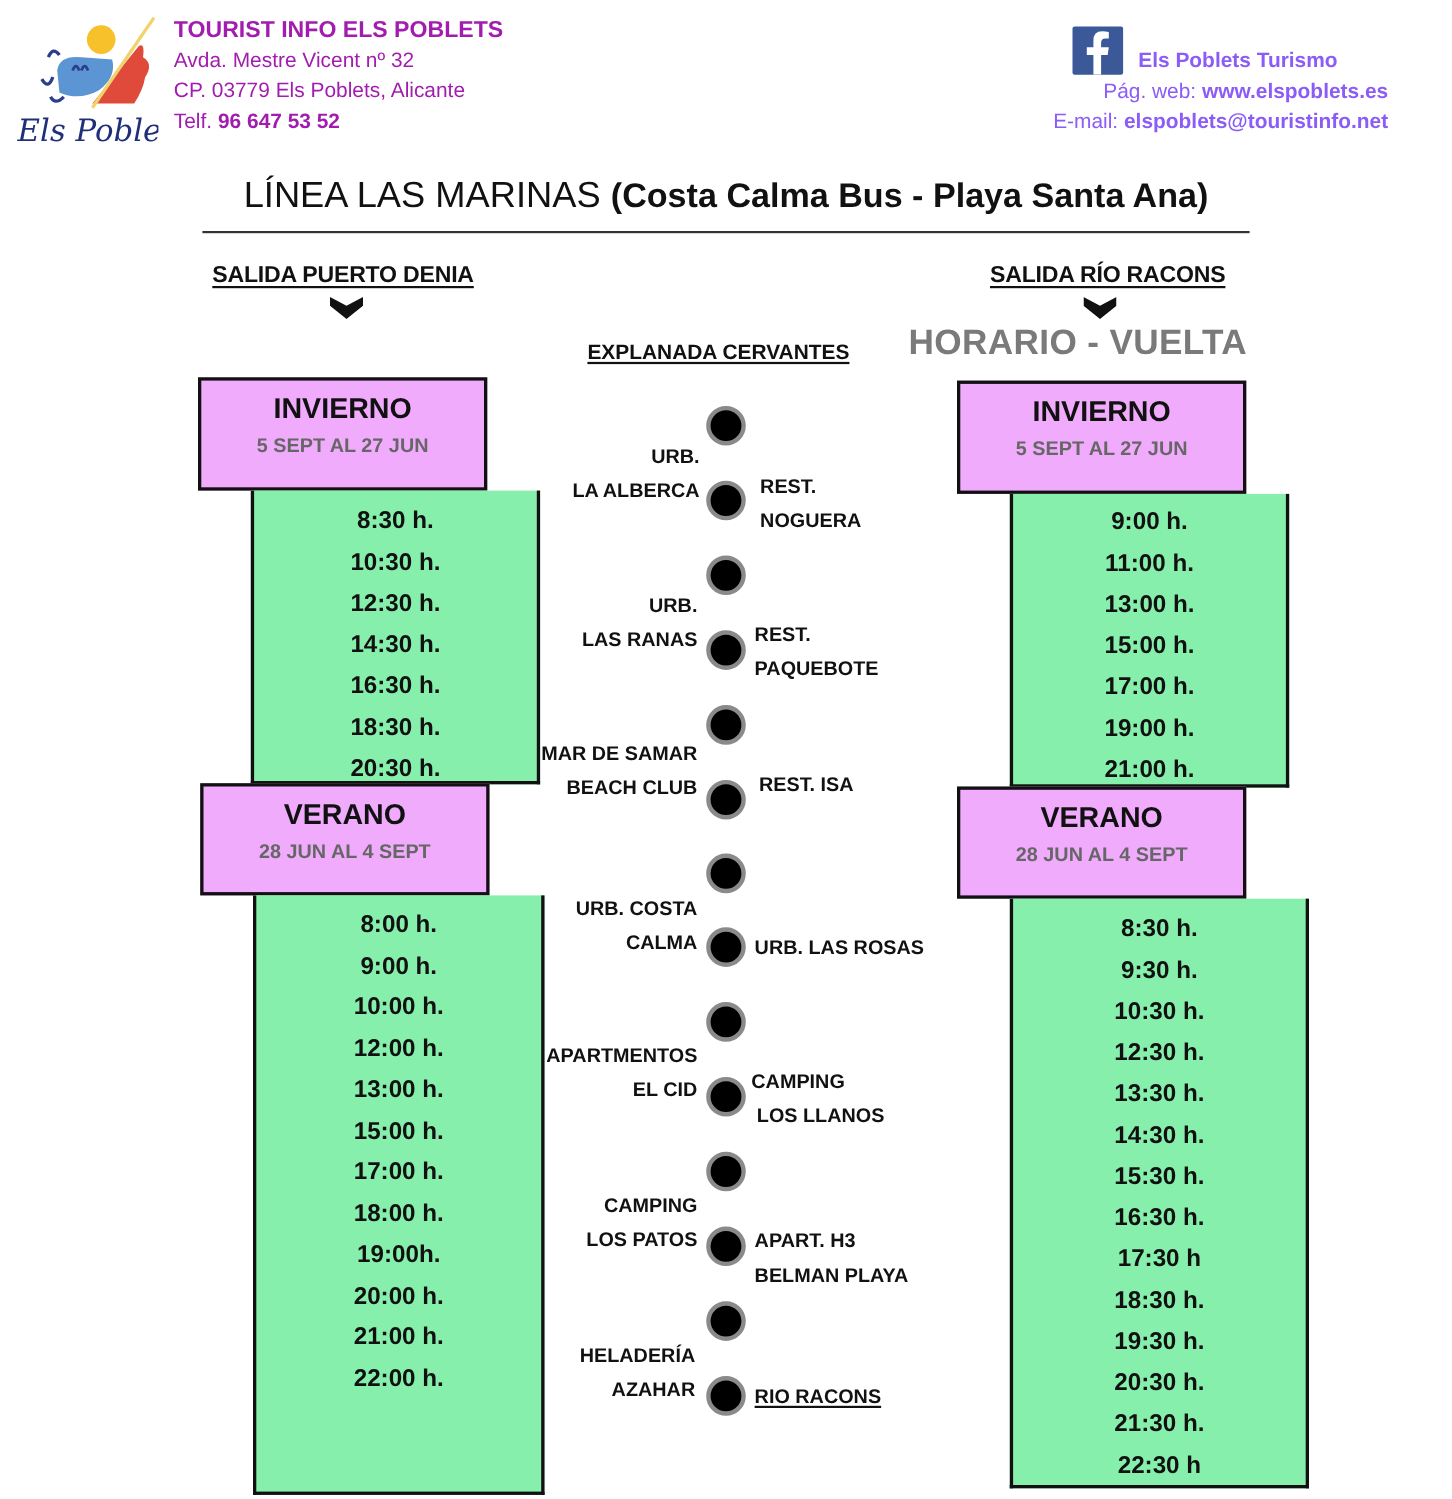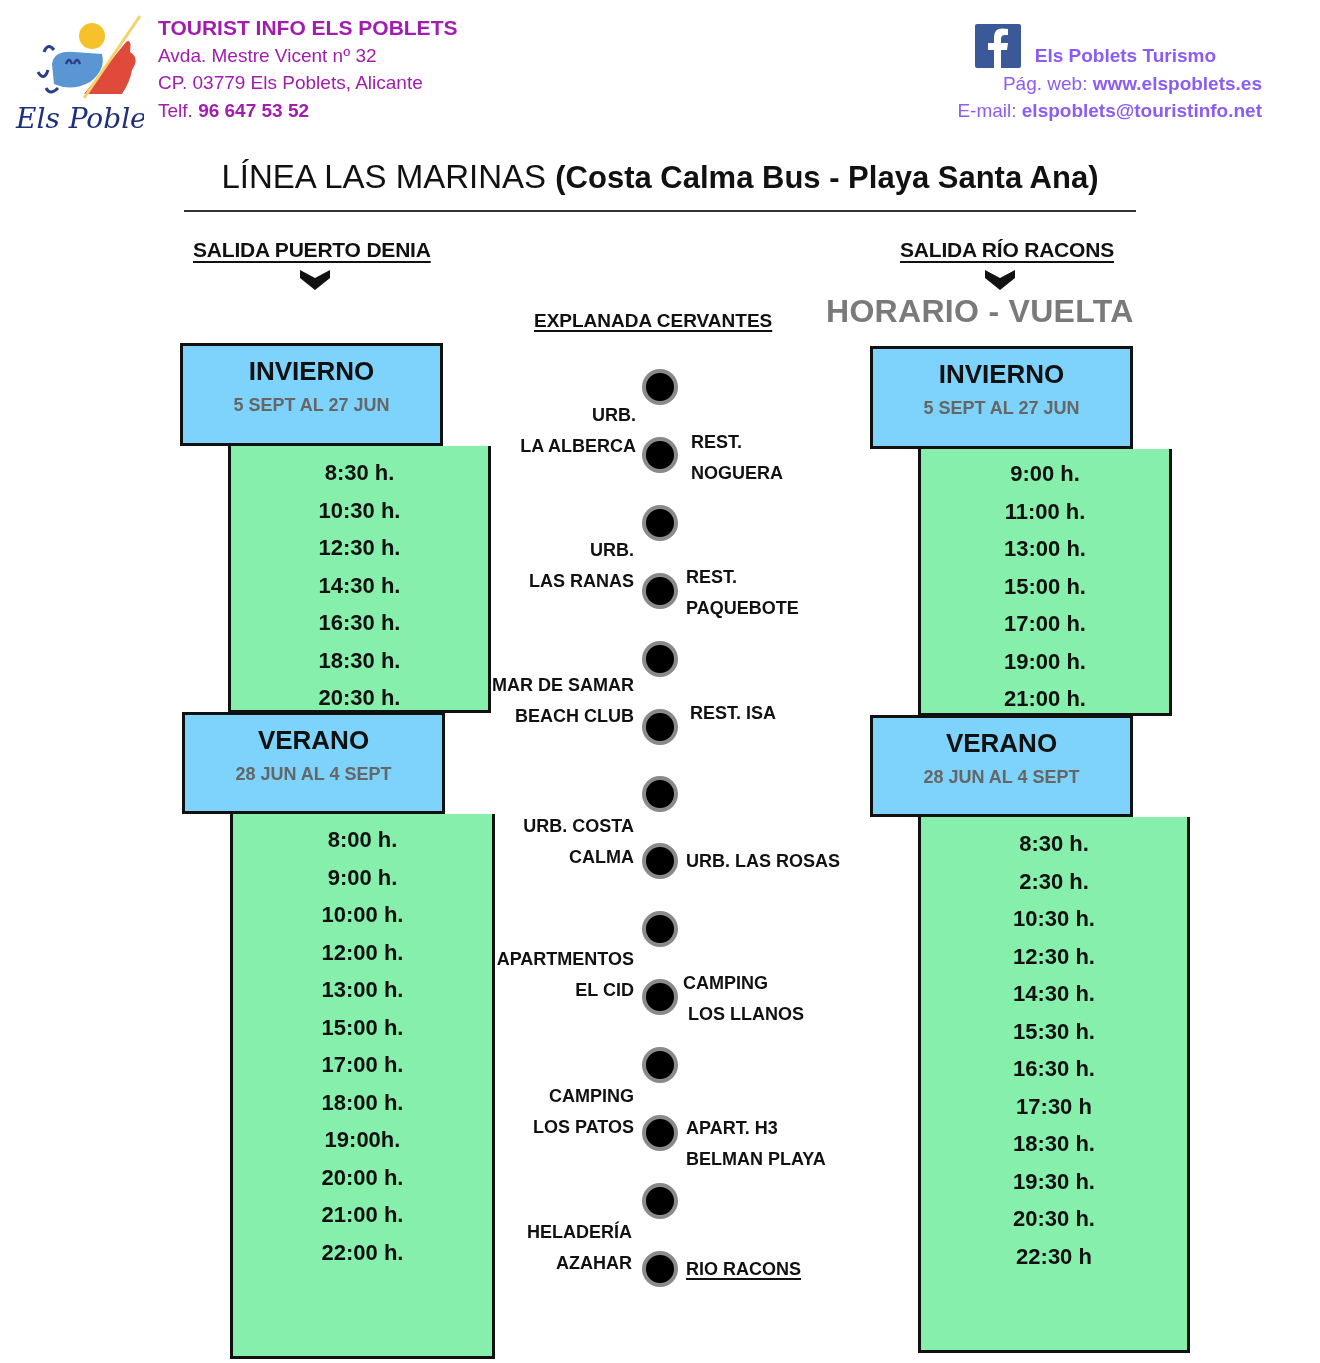--- a/index.html
+++ b/index.html
@@ -24,21 +24,21 @@
   .title .bold { font-weight: bold; font-size: 31px; }
   .title-rule { left: 184px; width: 952px; top: 210px; height: 2px; background: #333; }
 
   
   .salida { font-weight: bold; font-size: 21px; text-decoration: underline; text-underline-offset: 4px; text-decoration-thickness: 2px; color: #111; letter-spacing: -0.2px; }
   .chev { width: 30px; height: 20px; }
   .horario { font-weight: bold; font-size: 32px; color: #7a7a7a; letter-spacing: 0.3px; }
   .explanada { left: 534px; top: 310px; font-weight: bold; font-size: 19px; text-decoration: underline; text-underline-offset: 3px; text-decoration-thickness: 2px; }
 
   
-  .season { background: #7dd3fc; border: 3px solid #111; text-align: center; }
+  .season { background: #f0abfc; border: 3px solid #111; text-align: center; }
   .season .sname { font-weight: bold; font-size: 26px; color: #111; padding-top: 10px; }
   .season .sdates { font-weight: bold; font-size: 18px; color: #666; margin-top: 8px; }
   .times { border: 3px solid #111; border-top: none; background: #86efac; text-align: center; margin-left: 48px; }
   .times .t { font-weight: bold; font-size: 22px; color: #111; height: 37.5px; line-height: 37.5px; }
 
   
   .stop-dot { width: 36px; height: 36px; border-radius: 50%; background: #000; border: 4px solid #8a8a8a; }
   .stop-label { font-weight: bold; font-size: 18px; line-height: 31px; color: #111; }
   .stop-label.left { text-align: right; margin-top: 45px; }
   .stop-label.left.w { width: 200px; }
@@ -145,30 +145,32 @@
   <div class="t">19:00 h.</div>
   <div class="t">21:00 h.</div>
 </div>
 
 <div class="abs season" style="left:870px; top:715px; width:263px; height:102px;">
   <div class="sname">VERANO</div>
   <div class="sdates">28 JUN AL 4 SEPT</div>
 </div>
 <div class="abs times" style="left:870px; top:817px; width:272px; height:536px; padding-top:8px;">
   <div class="t">8:30 h.</div>
-  <div class="t">2:30 h.</div>
+  <div class="t">9:30 h.</div>
   <div class="t">10:30 h.</div>
   <div class="t">12:30 h.</div>
+  <div class="t">13:30 h.</div>
   <div class="t">14:30 h.</div>
   <div class="t">15:30 h.</div>
   <div class="t">16:30 h.</div>
   <div class="t">17:30 h</div>
   <div class="t">18:30 h.</div>
   <div class="t">19:30 h.</div>
   <div class="t">20:30 h.</div>
+  <div class="t">21:30 h.</div>
   <div class="t">22:30 h</div>
 </div>
 
 <div class="abs stop-dot" style="left:642px; top:369px;"></div>
 <div class="abs stop-label left w" style="left:436px; top:355px;">
   <div>URB.</div>
     <div>LA ALBERCA</div>
 </div>
 
 <div class="abs stop-dot" style="left:642px; top:437px;"></div>

